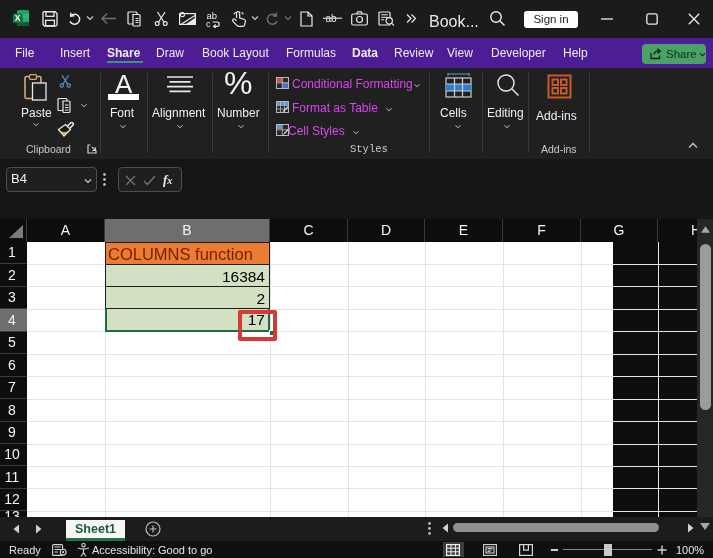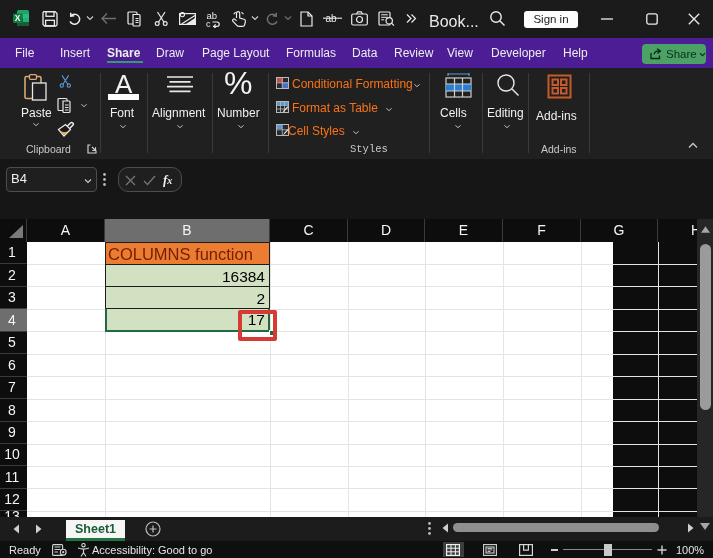--- a/index.html
+++ b/index.html
@@ -22,28 +22,28 @@
   #homeu { position:absolute; left:107px; top:23px; width:36px; height:2px; background:#2f9e68; }
   #share { position:absolute; left:642px; top:6px; width:64px; height:20px; background:#4ca167;
      border-radius:4px; color:#0a3018; font-size:11.5px; }
 
   
   #ribbon { position:absolute; left:0; top:68px; width:713px; height:91px; background:#202020; }
   .rsep { position:absolute; top:5px; width:1px; height:80px; background:#3a3a3a; }
   .rlabel { position:absolute; top:75px; color:#c9c9c9; font-size:10.5px; white-space:nowrap; }
   .rtext { position:absolute; color:#f0f0f0; font-size:12px; white-space:nowrap; }
   .chev { position:absolute; width:8px; height:5px; }
-  .srow { position:absolute; color:#f97316; font-size:12px; white-space:nowrap; }
+  .srow { position:absolute; color:#d946ef; font-size:12px; white-space:nowrap; }
 
   
   #fbar { position:absolute; left:0; top:159px; width:713px; height:60px; background:#161616; }
   #namebox { position:absolute; left:6px; top:8px; width:91px; height:25px; background:#1f1f1f;
      border:1px solid #4d4d4d; border-radius:4px; color:#f0f0f0; font-size:12px; }
   #fxbox { position:absolute; left:118px; top:8px; width:64px; height:25px; background:#1f1f1f;
-     border:1px solid #4d4d4d; border-radius:10px; }
+     border:1px solid #4d4d4d; border-radius:4px; }
   #formulabox { position:absolute; left:186px; top:3px; width:521px; height:51px; background:#1d1d1d;
      border:1px solid #5a5a5a; border-radius:5px; color:#fafafa; font-size:15px; }
 
   
   #grid { position:absolute; left:0; top:219px; width:713px; height:298px; background:#0d0d0d; }
   .ch { position:absolute; top:0; height:23px; background:#0d0d0d; color:#f5f5f5; font-size:14px;
      text-align:center; line-height:22px; border-right:1px solid #3a3a3a; }
   .rh { position:absolute; left:0; width:27px; background:#0d0d0d; color:#f5f5f5; font-size:14px; padding-right:3px;
      text-align:center; border-bottom:1px solid #3a3a3a; }
   #sheet { position:absolute; left:27px; top:23px; width:586px; height:275px; background:#ffffff; }
@@ -165,23 +165,23 @@
     <svg class="tico" style="left:688px; top:13px;" width="12" height="12" viewBox="0 0 12 12" fill="none" stroke="#ececec" stroke-width="1.3">
       <path d="M0.8 0.8 L11.2 11.2 M11.2 0.8 L0.8 11.2"></path>
     </svg>
   </div>
 
   <div id="menubar">
     <div class="mi" style="left:15px;">File</div>
     <div class="mi" style="left:60px;">Insert</div>
     <div class="mi" style="left:107px; font-weight:bold;">Share</div>
     <div class="mi" style="left:156px;">Draw</div>
-    <div class="mi" style="left:202px;">Page Layout</div>
+    <div class="mi" style="left:202px;">Book Layout</div>
     <div class="mi" style="left:286px;">Formulas</div>
-    <div class="mi" style="left:352px;">Data</div>
+    <div class="mi" style="left:352px;font-weight:bold;">Data</div>
     <div class="mi" style="left:394px;">Review</div>
     <div class="mi" style="left:447px;">View</div>
     <div class="mi" style="left:491px;">Developer</div>
     <div class="mi" style="left:563px;">Help</div>
     <div id="homeu"></div>
     <div id="share">
       <svg style="position:absolute; left:8px; top:4px;" width="13" height="12" viewBox="0 0 13 12" fill="none" stroke="#07290f" stroke-width="1.3">
         <path d="M1 5 V10.5 H9.5 V7.5"></path>
         <path d="M4 6.5 C4.5 3.5 7 2.8 9.5 2.8 M7 0.8 L10.5 3 L7.5 5.5" stroke-width="1.2"></path>
       </svg>

